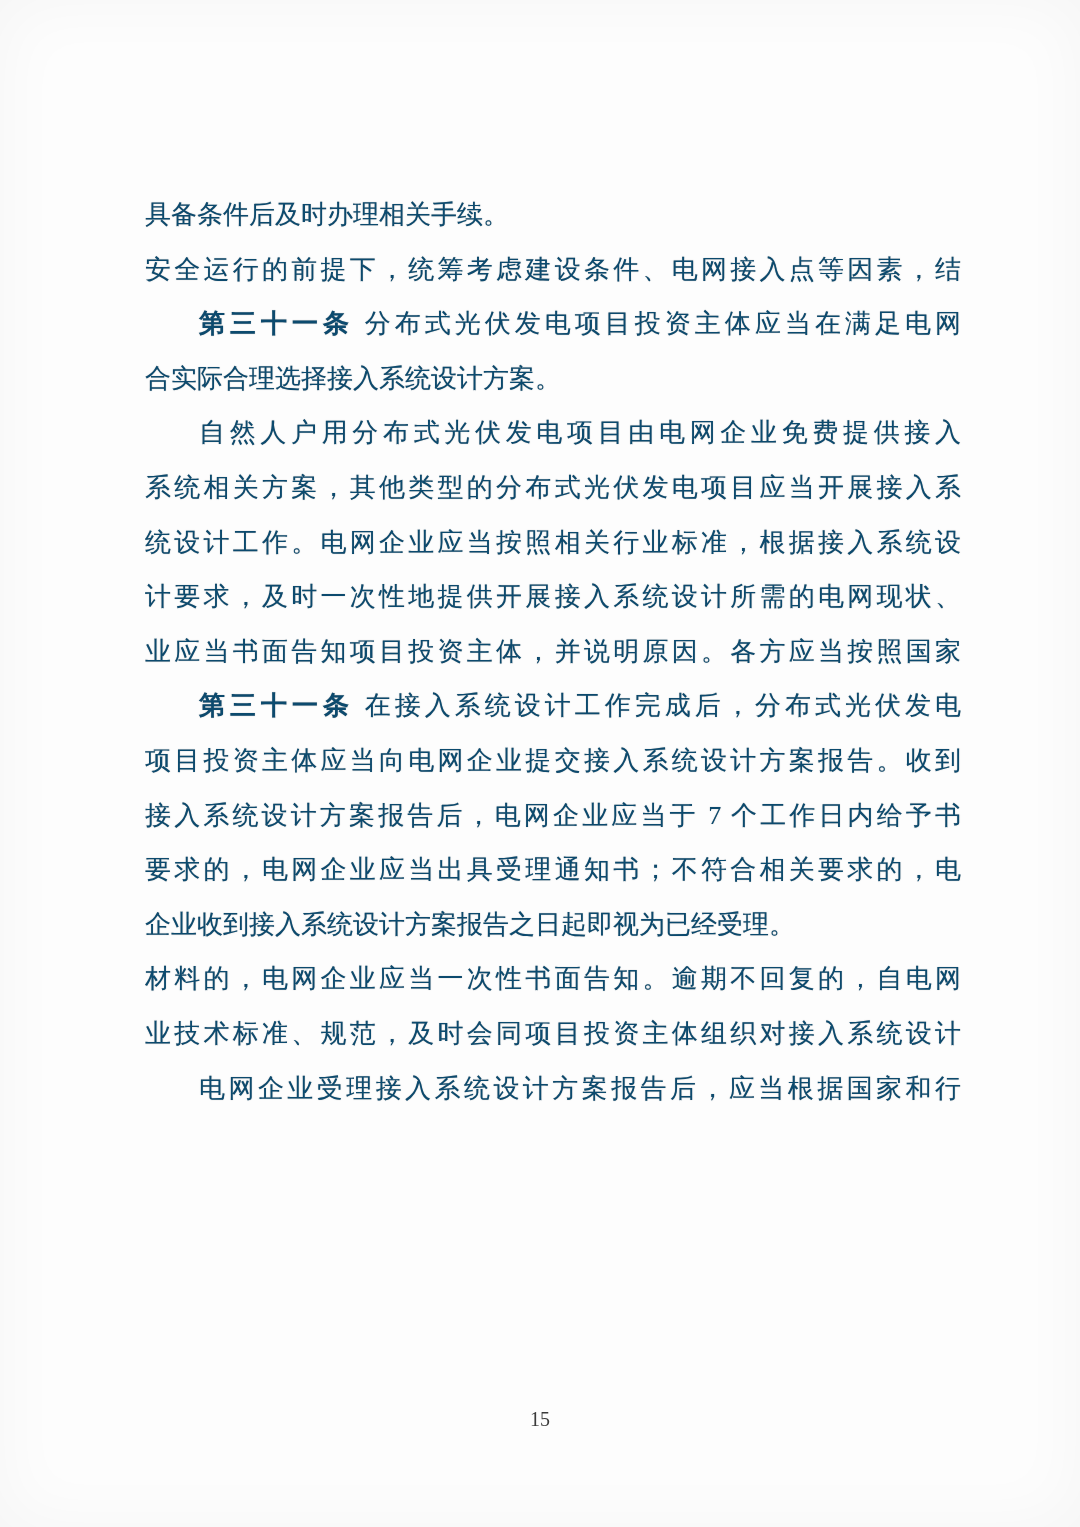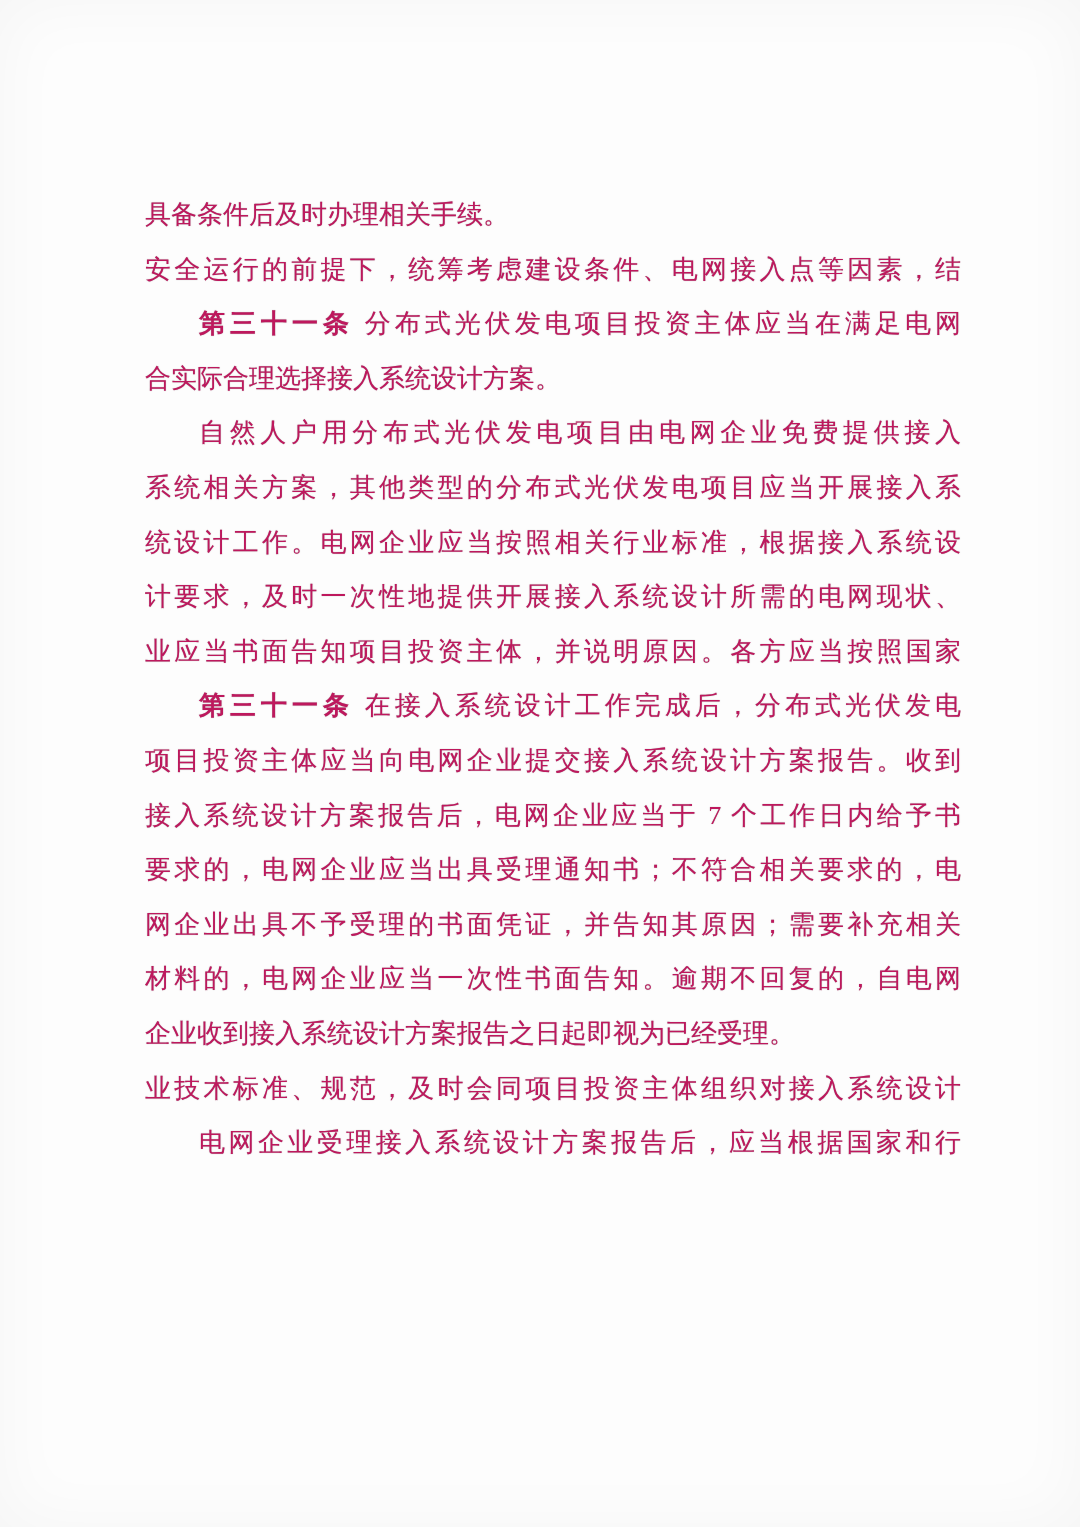--- a/index.html
+++ b/index.html
@@ -19,21 +19,21 @@
   .textblock {
     position: absolute;
     left: 145px;
     top: 188px;
     width: 816px;
   }
   .ln {
     font-size: 26px;
     height: 54.6px;
     line-height: 54.6px;
-    color: #be185d;
+    color: #0c4a6e;
     text-align: justify;
     text-align-last: justify;
     text-justify: inter-character;
     text-shadow: 0 0 1px rgba(90,90,90,0.55);
     overflow: hidden;
   }
   .ln.fin {
     text-align-last: left;
   }
   .ln.ind {
@@ -65,19 +65,19 @@
     <div class="ln fin">合实际合理选择接入系统设计方案。</div>
     <div class="ln ind">自然人户用分布式光伏发电项目由电网企业免费提供接入</div>
     <div class="ln">系统相关方案，其他类型的分布式光伏发电项目应当开展接入系</div>
     <div class="ln">统设计工作。电网企业应当按照相关行业标准，根据接入系统设</div>
     <div class="ln">计要求，及时一次性地提供开展接入系统设计所需的电网现状、</div>
     <div class="ln">业应当书面告知项目投资主体，并说明原因。各方应当按照国家</div>
     <div class="ln ind"><b>第三十一条</b><span> 在接入系统设计工作完成后，分布式光伏发电</span></div>
     <div class="ln">项目投资主体应当向电网企业提交接入系统设计方案报告。收到</div>
     <div class="ln">接入系统设计方案报告后，电网企业应当于 7 个工作日内给予书</div>
     <div class="ln">要求的，电网企业应当出具受理通知书；不符合相关要求的，电</div>
-    <div class="ln">网企业出具不予受理的书面凭证，并告知其原因；需要补充相关</div>
+    <div class="ln fin">企业收到接入系统设计方案报告之日起即视为已经受理。</div>
     <div class="ln">材料的，电网企业应当一次性书面告知。逾期不回复的，自电网</div>
-    <div class="ln fin">企业收到接入系统设计方案报告之日起即视为已经受理。</div>
     <div class="ln">业技术标准、规范，及时会同项目投资主体组织对接入系统设计</div>
     <div class="ln ind">电网企业受理接入系统设计方案报告后，应当根据国家和行</div>
   </div>
+  <div class="pagenum">15</div>
 </div>
 
 </body></html>

